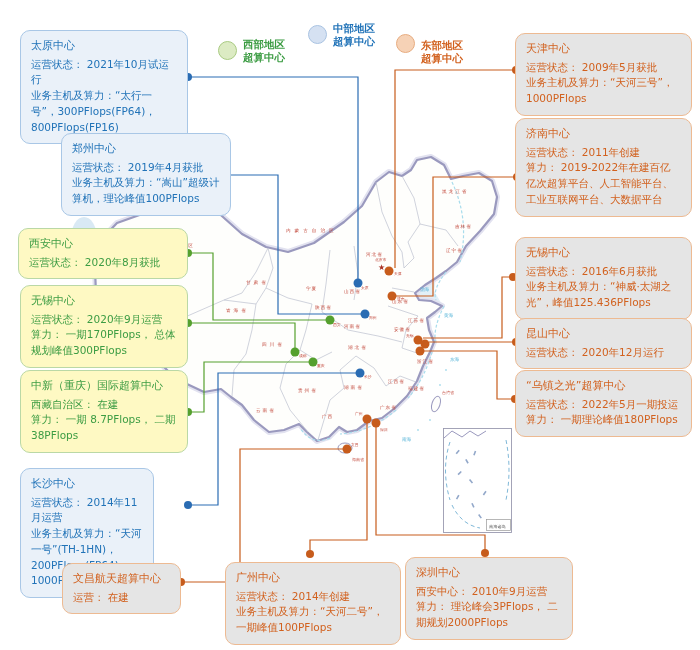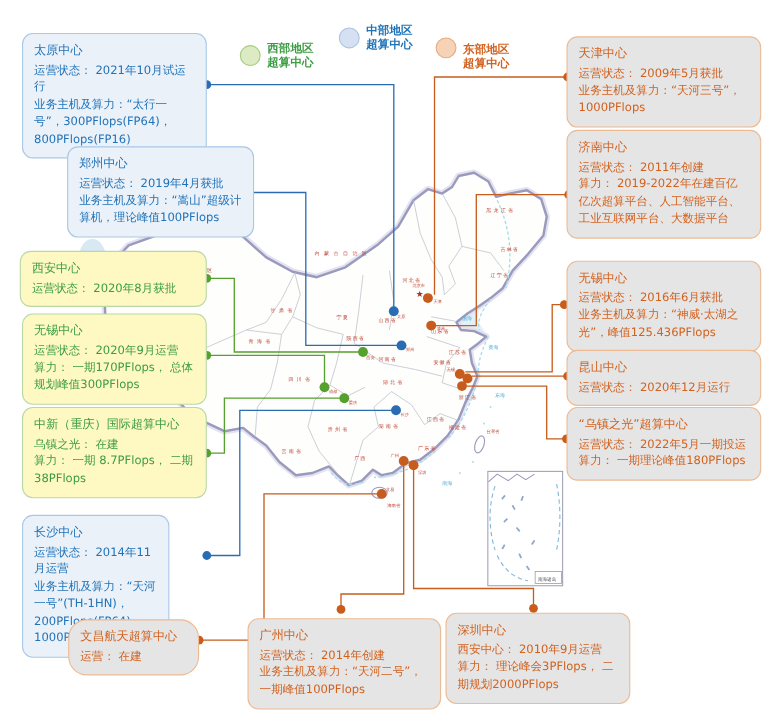--- a/index.html
+++ b/index.html
@@ -209,29 +209,29 @@
     <div class="t">西安中心</div>
     <div>运营状态： 2020年8月获批</div>
   </div>
   <div class="box green" style="left:20px;top:285px;width:168px;">
     <div class="t">无锡中心</div>
     <div>运营状态： 2020年9月运营</div>
     <div>算力： 一期170PFlops， 总体规划峰值300PFlops</div>
   </div>
   <div class="box green" style="left:20px;top:370px;width:168px;">
     <div class="t">中新（重庆）国际超算中心</div>
-    <div>乌镇之光： 在建</div>
+    <div>西藏自治区： 在建</div>
     <div>算力： 一期 8.7PFlops， 二期 38PFlops</div>
   </div>
   <div class="box blue" style="left:20px;top:468px;width:134px;">
     <div class="t">长沙中心</div>
     <div>运营状态： 2014年11月运营</div>
     <div>业务主机及算力：“天河一号”(TH-1HN)， 200PFlops(FP64)， 1000POps(FP16)</div>
   </div>
-  <div class="box orange" style="left:62px;top:563px;width:119px;border-radius:17px;">
+  <div class="box orange" style="left:62px;top:563px;width:119px;">
     <div class="t">文昌航天超算中心</div>
     <div>运营： 在建</div>
   </div>
 
   <div class="box orange" style="left:515px;top:33px;width:177px;">
     <div class="t">天津中心</div>
     <div>运营状态： 2009年5月获批</div>
     <div>业务主机及算力：“天河三号”，1000PFlops</div>
   </div>
   <div class="box orange" style="left:515px;top:118px;width:177px;">

